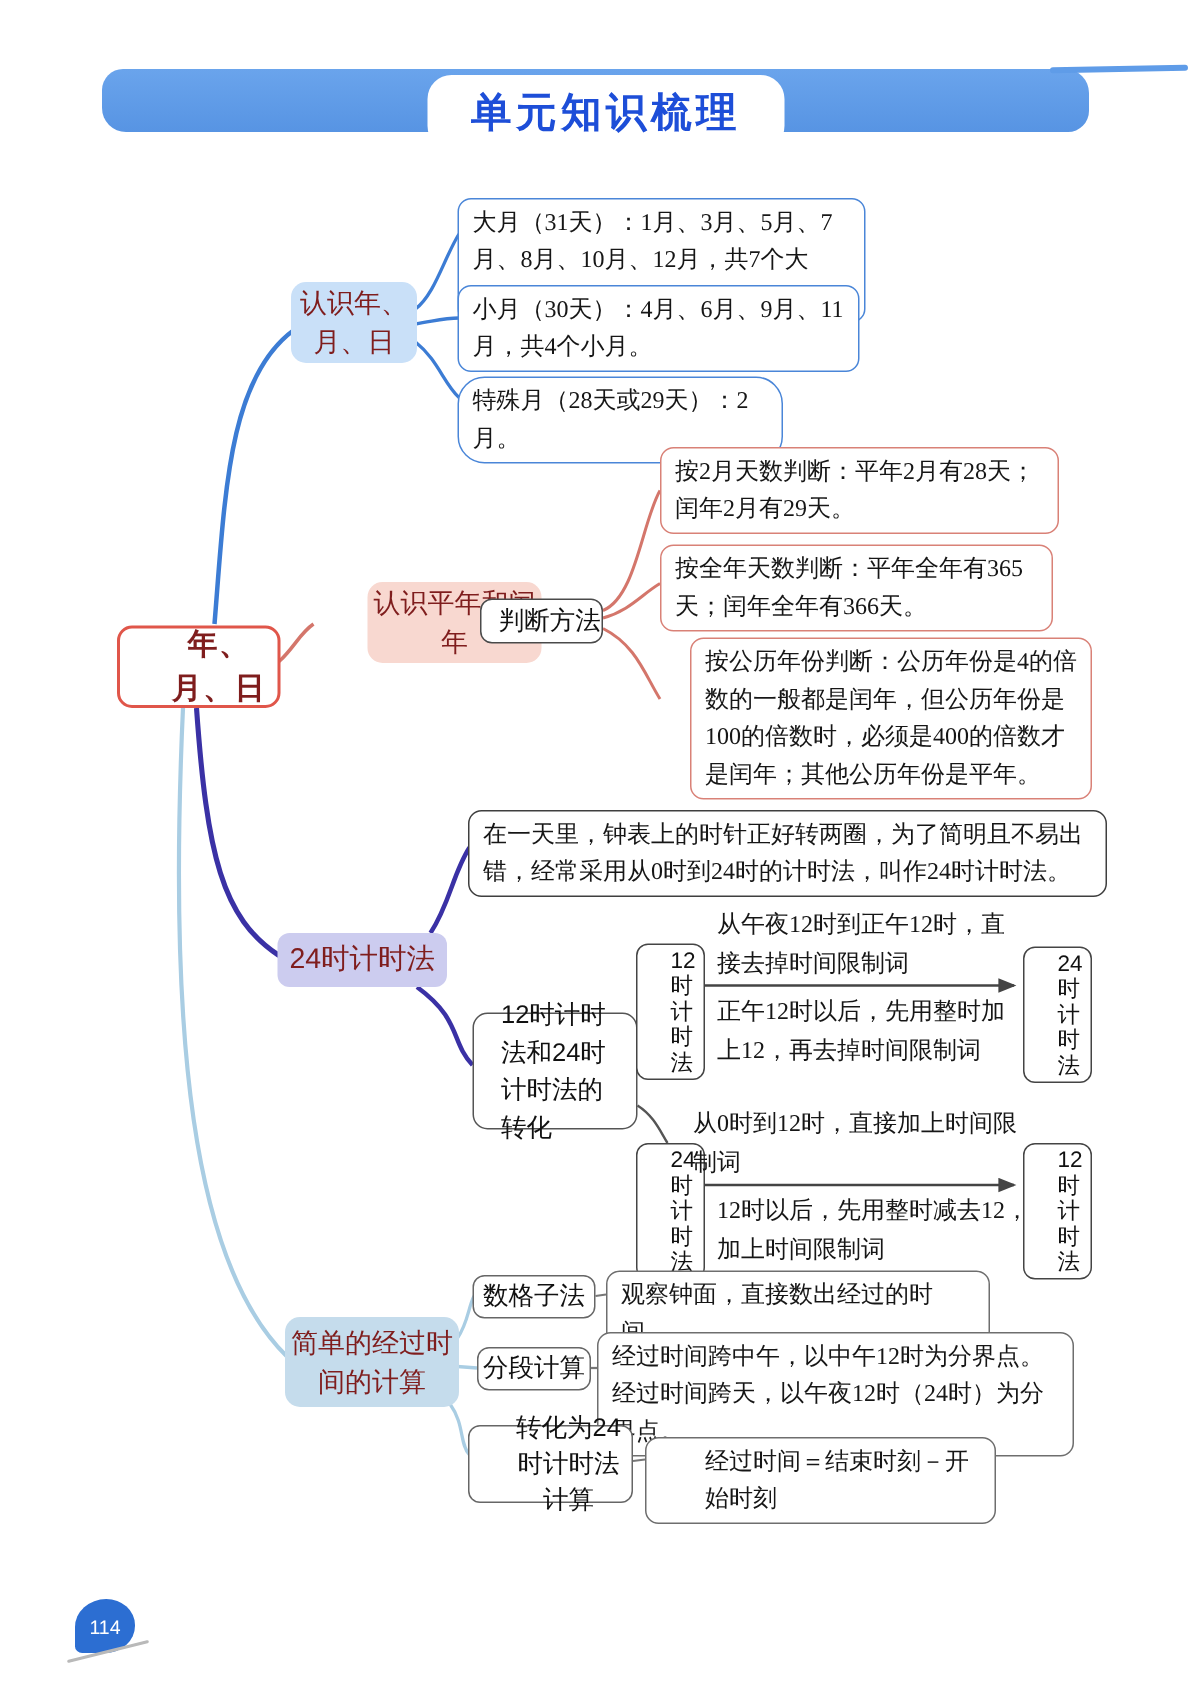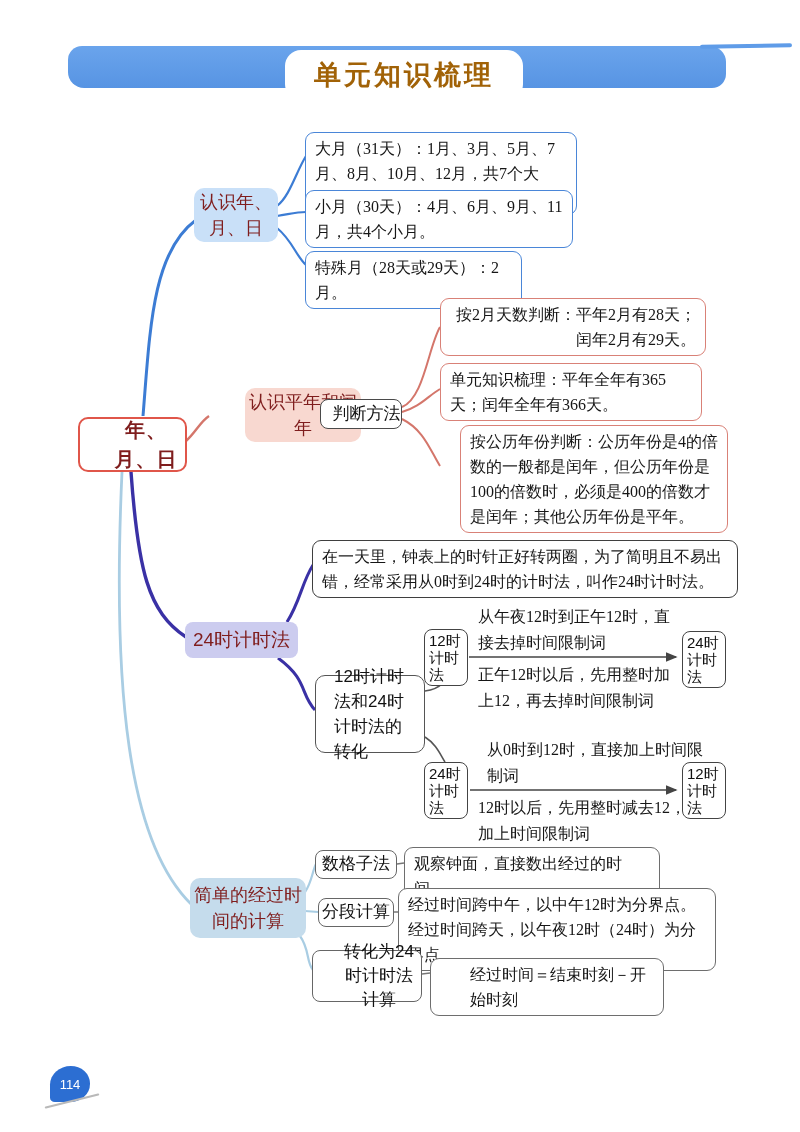--- a/index.html
+++ b/index.html
@@ -5,21 +5,21 @@
   html,body{margin:0;padding:0;background:#ffffff;}
   #page{position:relative;width:800px;height:1132px;background:#ffffff;overflow:hidden;
         font-family:"Liberation Sans", sans-serif;color:#1a1a1a;}
   svg.wires{position:absolute;left:0;top:0;width:800px;height:1132px;pointer-events:none;}
   .abs{position:absolute;box-sizing:border-box;}
 
   
   .ribbon{background:linear-gradient(180deg,#6aa4ec,#5794e3);border-radius:14px 16px 14px 16px;}
   .ribbon-tail{background:#5f9ce8;border-radius:3px;transform:rotate(-1deg);}
   .title-pill{background:#ffffff;border-radius:16px;display:flex;align-items:center;justify-content:center;}
-  .title-pill span{font-size:27px;font-weight:bold;letter-spacing:3px;color:#a16207;}
+  .title-pill span{font-size:27px;font-weight:bold;letter-spacing:3px;color:#1d4ed8;}
 
   
   .node{border-radius:10px;display:flex;align-items:center;justify-content:center;
         text-align:center;font-size:18px;line-height:1.45;color:#7f1d1d;}
   .n-blue{background:#c9e0f8;}
   .n-pink{background:#f8d8d0;}
   .n-purple{background:#ccccef;border-radius:8px;}
   .n-cyan{background:#c5dcec;}
   .root{background:#fff;border:2.5px solid #e0564a;border-radius:10px;
         font-weight:bold;font-size:20px;letter-spacing:1px;}
@@ -27,21 +27,21 @@
   
   .leaf{background:#fff;border-radius:9px;padding:3px 9px;font-size:16px;line-height:25px;
         font-family:"Liberation Serif","DejaVu Serif",serif;color:#161616;}
   .b-blue{border:1.6px solid #4a86d8;}
   .b-salmon{border:1.6px solid #d98177;}
   .b-dark{border:1.6px solid #3f3f3f;}
   .b-gray{border:1.6px solid #6e6e6e;}
 
   .tag{background:#fff;border-radius:8px;display:flex;align-items:center;justify-content:center;
        font-size:17px;line-height:1.35;text-align:center;color:#111;}
-  .smallbox{background:#fff;border:1.6px solid #444;border-radius:8px;padding:2px 4px;
+  .smallbox{background:#fff;border:1.6px solid #444;border-radius:8px;padding:2px 22px;
             font-size:15px;line-height:17px;color:#111;}
   .ruletext{font-family:"Liberation Serif","DejaVu Serif",serif;font-size:16px;line-height:26px;color:#161616;}
   .pre{white-space:pre-line;}
 
   
   .badge{background:#2c6ed2;border-radius:52% 48% 50% 12%;display:flex;align-items:center;
          justify-content:center;color:#fff;font-size:13px;font-weight:normal;}
   .badge-line{background:#b9b9b9;transform:rotate(-14deg);height:2px;border-radius:1px;}
 </style>
 </head>
@@ -90,39 +90,39 @@
   <div class="abs ribbon-tail" style="left:700px;top:44px;width:92px;height:4px;"></div>
   <div class="abs title-pill" style="left:285px;top:50px;width:238px;height:50px;">
     <span>单元知识梳理</span>
   </div>
 
   <div class="abs node root" style="left:78px;top:417px;width:109px;height:55px;padding-left:27px;">年、月、日</div>
 
   <div class="abs node n-blue" style="left:194px;top:188px;width:84px;height:54px;">认识年、月、日</div>
   <div class="abs leaf b-blue" style="left:305px;top:132px;width:272px;">大月（31天）：1月、3月、5月、7月、8月、10月、12月，共7个大月。</div>
   <div class="abs leaf b-blue" style="left:305px;top:190px;width:268px;">小月（30天）：4月、6月、9月、11月，共4个小月。</div>
-  <div class="abs leaf b-blue" style="left:305px;top:251px;width:217px;">特殊月（28天或29天）：2月。</div>
+  <div class="abs leaf b-blue" style="left:305px;top:251px;width:217px;border-radius:18px;">特殊月（28天或29天）：2月。</div>
 
   <div class="abs node n-pink" style="left:208px;top:388px;width:116px;height:54px;margin-left:37px;">认识平年和闰年</div>
   <div class="abs tag" style="left:320px;top:399px;width:82px;height:30px;border:1.8px solid #4a4a4a;padding-left:11px;">判断方法</div>
-  <div class="abs leaf b-salmon" style="left:440px;top:298px;width:266px;text-align:right;">按2月天数判断：平年2月有28天；闰年2月有29天。</div>
-  <div class="abs leaf b-salmon" style="left:440px;top:363px;width:262px;">单元知识梳理：平年全年有365天；闰年全年有366天。</div>
+  <div class="abs leaf b-salmon" style="left:440px;top:298px;width:266px;">按2月天数判断：平年2月有28天；闰年2月有29天。</div>
+  <div class="abs leaf b-salmon" style="left:440px;top:363px;width:262px;">按全年天数判断：平年全年有365天；闰年全年有366天。</div>
   <div class="abs leaf b-salmon" style="left:460px;top:425px;width:268px;">按公历年份判断：公历年份是4的倍数的一般都是闰年，但公历年份是100的倍数时，必须是400的倍数才是闰年；其他公历年份是平年。</div>
 
   <div class="abs leaf b-dark" style="left:312px;top:540px;width:426px;">在一天里，钟表上的时针正好转两圈，为了简明且不易出错，经常采用从0时到24时的计时法，叫作24时计时法。</div>
   <div class="abs node n-purple" style="left:185px;top:622px;width:113px;height:36px;font-size:19px;">24时计时法</div>
   <div class="abs tag" style="left:315px;top:675px;width:110px;height:78px;border:1.8px solid #555;border-radius:10px;text-align:left;padding:2px 18px;line-height:25px;">12时计时法和24时计时法的转化</div>
 
   <div class="abs smallbox" style="left:424px;top:629px;width:44px;">12时计时法</div>
   <div class="abs ruletext" style="left:478px;top:604px;width:205px;">从午夜12时到正午12时，直接去掉时间限制词</div>
   <div class="abs ruletext" style="left:478px;top:662px;width:205px;">正午12时以后，先用整时加上12，再去掉时间限制词</div>
   <div class="abs smallbox" style="left:682px;top:631px;width:44px;">24时计时法</div>
 
   <div class="abs smallbox" style="left:424px;top:762px;width:44px;">24时计时法</div>
-  <div class="abs ruletext" style="left:487px;top:737px;width:218px;">从0时到12时，直接加上时间限制词</div>
+  <div class="abs ruletext" style="left:462px;top:737px;width:218px;">从0时到12时，直接加上时间限制词</div>
   <div class="abs ruletext" style="left:478px;top:795px;width:228px;">12时以后，先用整时减去12，再加上时间限制词</div>
   <div class="abs smallbox" style="left:682px;top:762px;width:44px;">12时计时法</div>
 
   <div class="abs node n-cyan" style="left:190px;top:878px;width:116px;height:60px;">简单的经过时间的计算</div>
 
   <div class="abs tag" style="left:315px;top:850px;width:82px;height:29px;border:1.6px solid #666;">数格子法</div>
   <div class="abs leaf b-gray" style="left:404px;top:847px;width:256px;">观察钟面，直接数出经过的时间。</div>
 
   <div class="abs tag" style="left:318px;top:898px;width:76px;height:29px;border:1.6px solid #666;">分段计算</div>
   <div class="abs leaf b-gray pre" style="left:398px;top:888px;width:318px;">经过时间跨中午，以中午12时为分界点。

